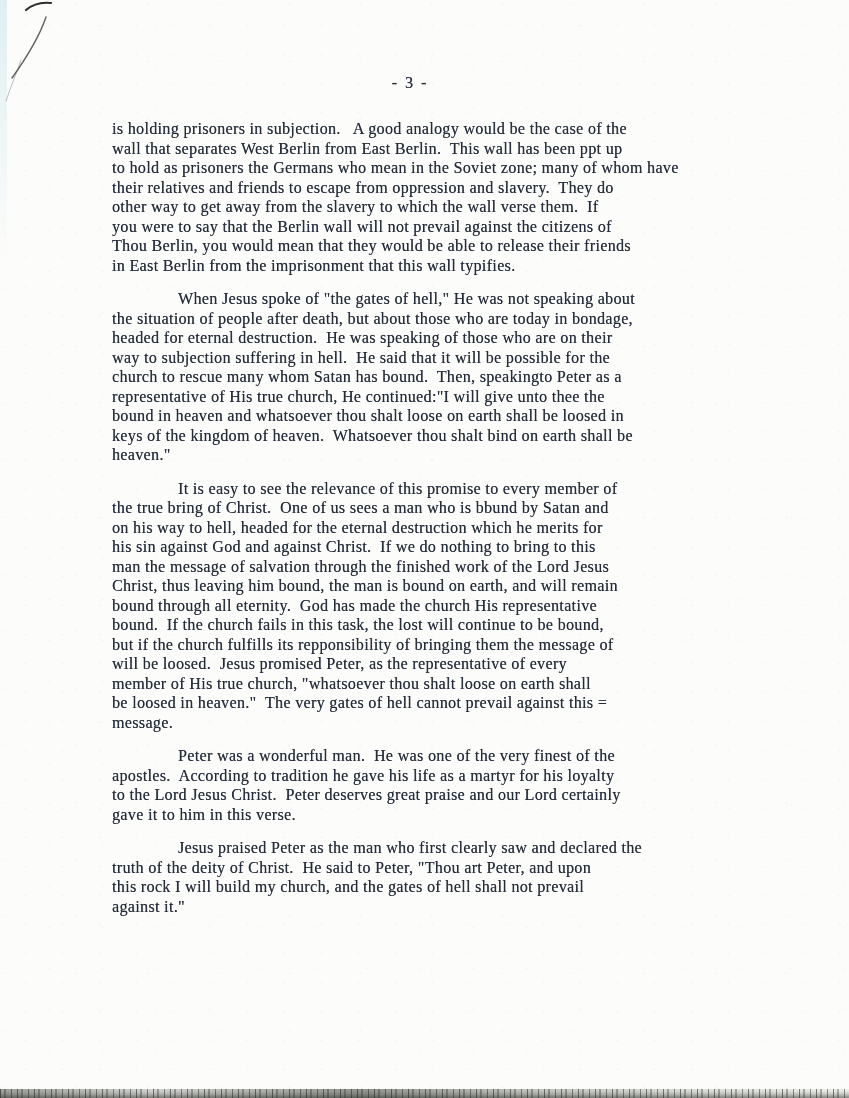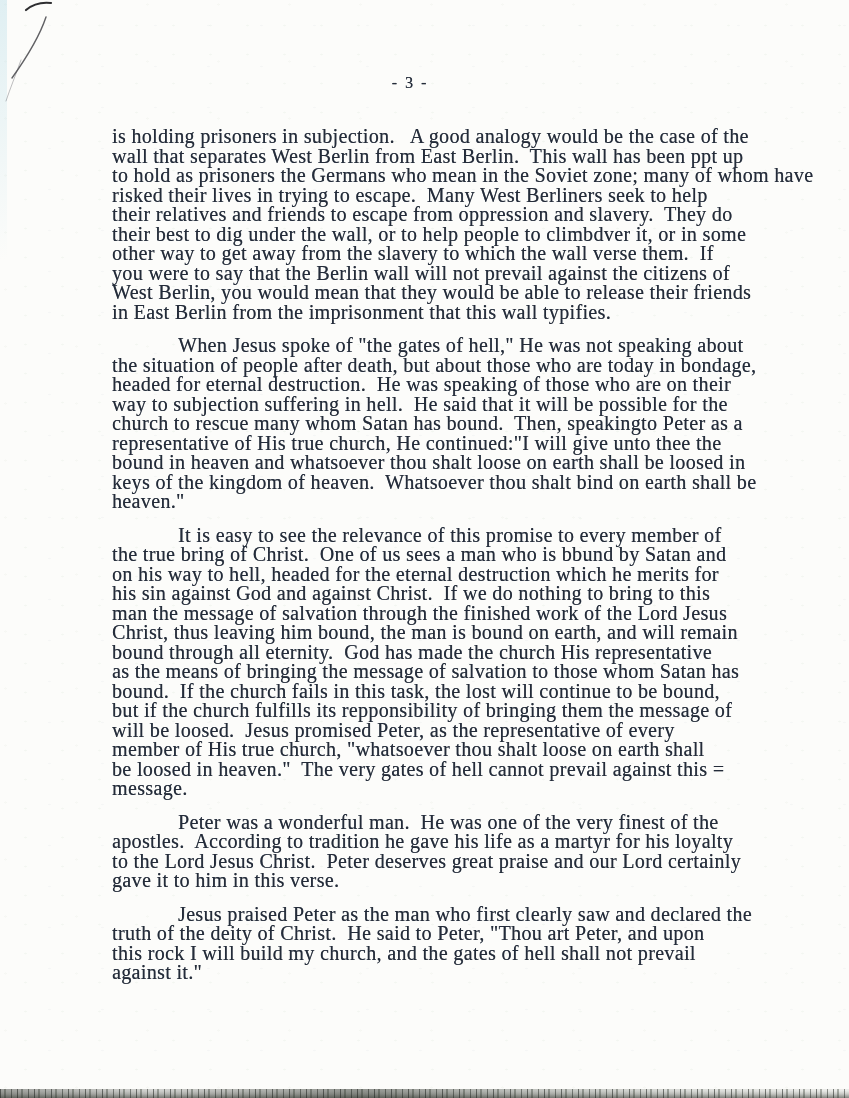--- a/index.html
+++ b/index.html
@@ -61,23 +61,23 @@
     width: 820px;
     text-align: center;
     font-size: 16px;
     letter-spacing: 2px;
     color: #242c3a;
     text-shadow: 0.2px 0.2px 0.5px rgba(36, 44, 58, 0.7);
   }
   .text-body {
     position: absolute;
     left: 112px;
-    top: 127px;
+    top: 119px;
     width: 680px;
-    font-size: 20px;
+    font-size: 16px;
     line-height: 19.5px;
     letter-spacing: 0.35px;
     color: #242c3a;
     text-shadow: 0.2px 0.2px 0.5px rgba(36, 44, 58, 0.65);
   }
   .para { margin: 0 0 14px 0; }
   .para .line { white-space: pre; }
   .para.indent .line:first-child { text-indent: 66px; }
 </style>
 </head>
@@ -94,26 +94,24 @@
   </svg>
 
   <div class="page-number">- 3 -</div>
 
   <div class="text-body">
 
   <div class="para">
         <div class="line">is holding prisoners in subjection.   A good analogy would be the case of the</div>
         <div class="line">wall that separates West Berlin from East Berlin.  This wall has been ppt up</div>
         <div class="line">to hold as prisoners the Germans who mean in the Soviet zone; many of whom have</div>
-        <div class="line">risked their lives in trying to escape.  Many West Berliners seek to help</div>
         <div class="line">their relatives and friends to escape from oppression and slavery.  They do</div>
-        <div class="line">their best to dig under the wall, or to help people to climbdver it, or in some</div>
         <div class="line">other way to get away from the slavery to which the wall verse them.  If</div>
         <div class="line">you were to say that the Berlin wall will not prevail against the citizens of</div>
-        <div class="line">West Berlin, you would mean that they would be able to release their friends</div>
+        <div class="line">Thou Berlin, you would mean that they would be able to release their friends</div>
         <div class="line">in East Berlin from the imprisonment that this wall typifies.</div>
       </div>
       <div class="para indent">
         <div class="line">When Jesus spoke of "the gates of hell," He was not speaking about</div>
         <div class="line">the situation of people after death, but about those who are today in bondage,</div>
         <div class="line">headed for eternal destruction.  He was speaking of those who are on their</div>
         <div class="line">way to subjection suffering in hell.  He said that it will be possible for the</div>
         <div class="line">church to rescue many whom Satan has bound.  Then, speakingto Peter as a</div>
         <div class="line">representative of His true church, He continued:"I will give unto thee the</div>
         <div class="line">bound in heaven and whatsoever thou shalt loose on earth shall be loosed in</div>
@@ -121,21 +119,20 @@
         <div class="line">heaven."</div>
       </div>
       <div class="para indent">
         <div class="line">It is easy to see the relevance of this promise to every member of</div>
         <div class="line">the true bring of Christ.  One of us sees a man who is bbund by Satan and</div>
         <div class="line">on his way to hell, headed for the eternal destruction which he merits for</div>
         <div class="line">his sin against God and against Christ.  If we do nothing to bring to this</div>
         <div class="line">man the message of salvation through the finished work of the Lord Jesus</div>
         <div class="line">Christ, thus leaving him bound, the man is bound on earth, and will remain</div>
         <div class="line">bound through all eternity.  God has made the church His representative</div>
-        <div class="line">as the means of bringing the message of salvation to those whom Satan has</div>
         <div class="line">bound.  If the church fails in this task, the lost will continue to be bound,</div>
         <div class="line">but if the church fulfills its repponsibility of bringing them the message of</div>
         <div class="line">will be loosed.  Jesus promised Peter, as the representative of every</div>
         <div class="line">member of His true church, "whatsoever thou shalt loose on earth shall</div>
         <div class="line">be loosed in heaven."  The very gates of hell cannot prevail against this =</div>
         <div class="line">message.</div>
       </div>
       <div class="para indent">
         <div class="line">Peter was a wonderful man.  He was one of the very finest of the</div>
         <div class="line">apostles.  According to tradition he gave his life as a martyr for his loyalty</div>

